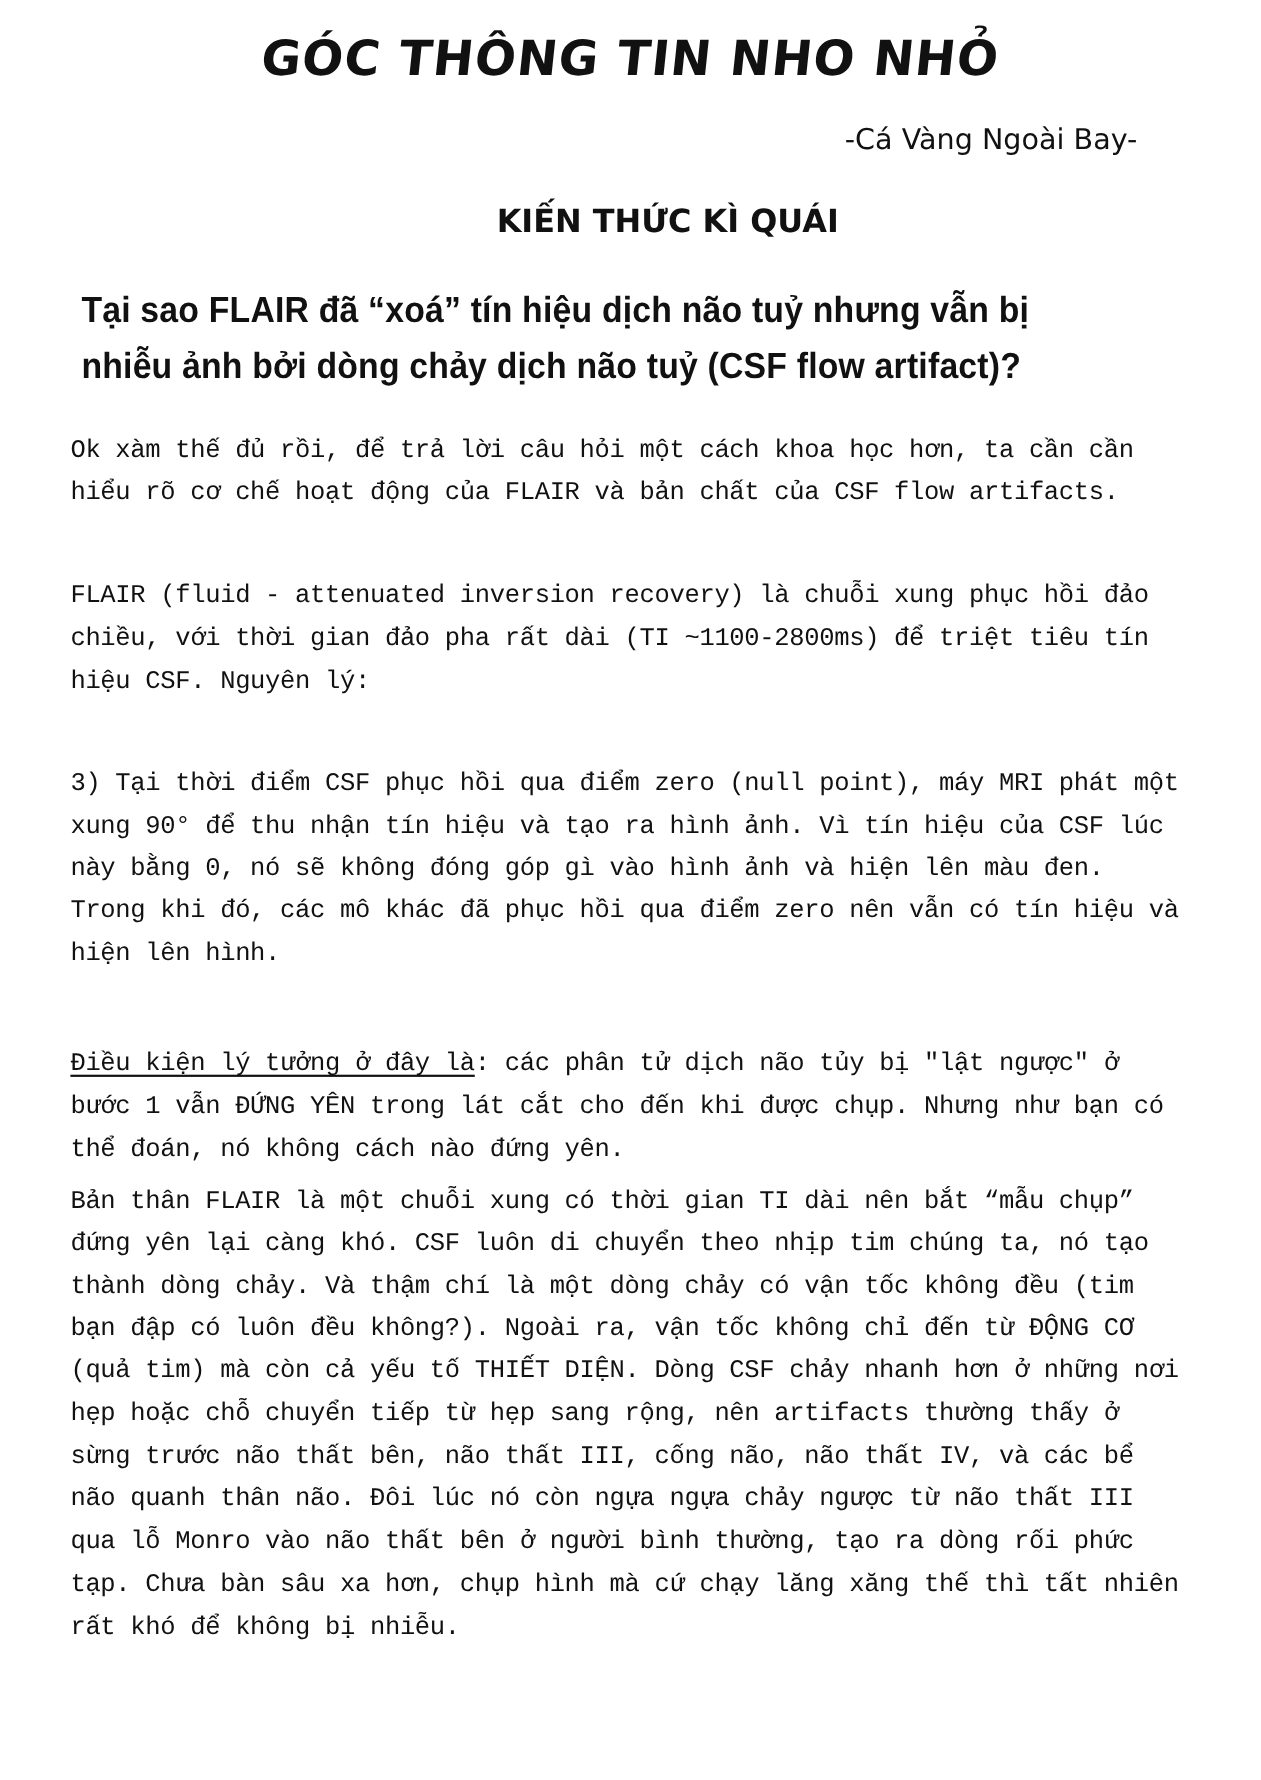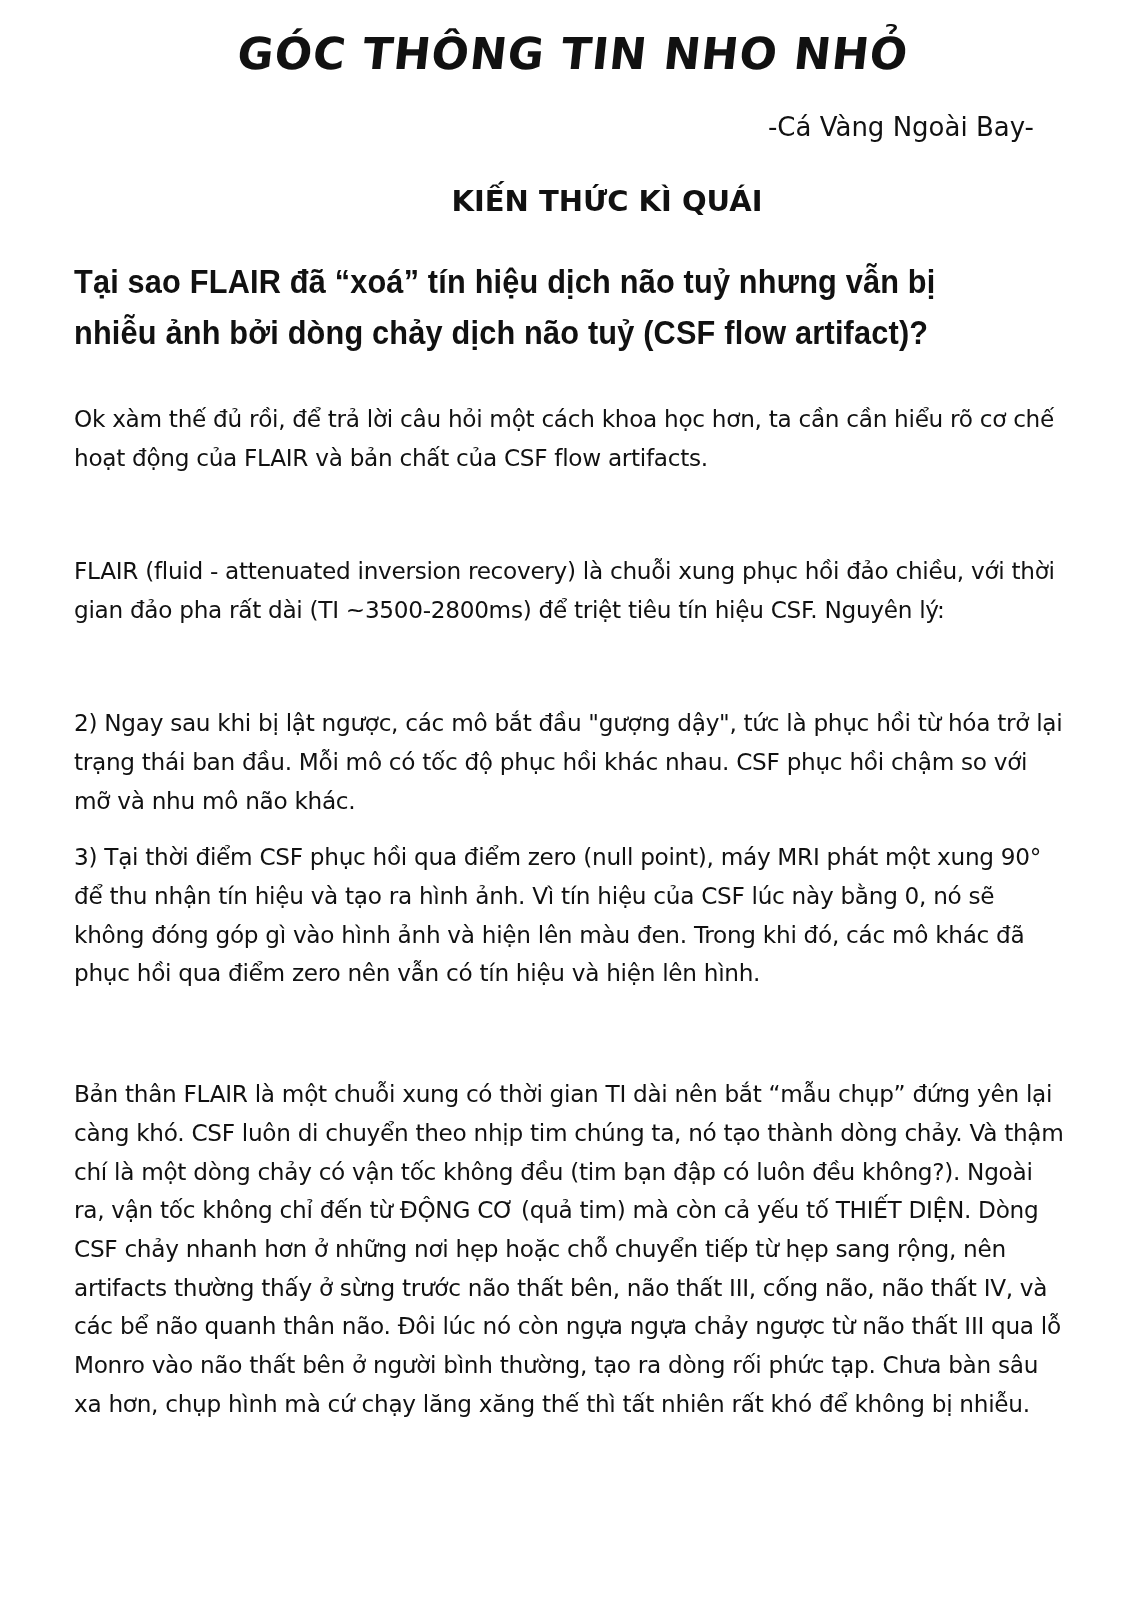--- a/index.html
+++ b/index.html
@@ -70,21 +70,22 @@
       position: absolute;
       top: 382px;
       left: 56px;
       width: 1030px;
       font-family: "DejaVu Sans", sans-serif;
       font-size: 23.2px;
       line-height: 38.7px;
       letter-spacing: -0.3px;
     }
     .body p {
-      margin: 18px;
+      margin: 8px;
+      font-family: Liberation Mono, monospace;
     }
     .gap {
       height: 38.7px;
     }
     .gap-lg {
       height: 46px;
     }
     .underline {
       text-decoration: underline;
       text-underline-offset: 4px;
@@ -99,20 +100,20 @@
   <h2 class="subtitle">KIẾN THỨC KÌ QUÁI</h2>
 
   <div class="question">
     <div>Tại sao FLAIR đã “xoá” tín hiệu dịch não tuỷ nhưng vẫn bị</div>
     <div>nhiễu ảnh bởi dòng chảy dịch não tuỷ (CSF flow artifact)?</div>
   </div>
 
   <div class="body">
     <p>Ok xàm thế đủ rồi, để trả lời câu hỏi một cách khoa học hơn, ta cần cần hiểu rõ cơ chế hoạt động của FLAIR và bản chất của CSF flow artifacts.</p>
     <div class="gap"></div>
-    <p>FLAIR (fluid - attenuated inversion recovery) là chuỗi xung phục hồi đảo chiều, với thời gian đảo pha rất dài (TI ~3500-2800ms) để triệt tiêu tín hiệu CSF. Nguyên lý:</p>
+    <p>FLAIR (fluid - attenuated inversion recovery) là chuỗi xung phục hồi đảo chiều, với thời gian đảo pha rất dài (TI ~1100-2800ms) để triệt tiêu tín hiệu CSF. Nguyên lý:</p>
     <div class="gap"></div>
-    <p>2) Ngay sau khi bị lật ngược, các mô bắt đầu "gượng dậy", tức là phục hồi từ hóa trở lại trạng thái ban đầu. Mỗi mô có tốc độ phục hồi khác nhau. CSF phục hồi chậm so với mỡ và nhu mô não khác.</p>
     <p>3) Tại thời điểm CSF phục hồi qua điểm zero (null point), máy MRI phát một xung 90° để thu nhận tín hiệu và tạo ra hình ảnh. Vì tín hiệu của CSF lúc này bằng 0, nó sẽ không đóng góp gì vào hình ảnh và hiện lên màu đen. Trong khi đó, các mô khác đã phục hồi qua điểm zero nên vẫn có tín hiệu và hiện lên hình.</p>
     <div class="gap-lg"></div>
+    <p><span class="underline">Điều kiện lý tưởng ở đây là</span><span>: các phân tử dịch não tủy bị "lật ngược" ở bước 1 vẫn ĐỨNG YÊN trong lát cắt cho đến khi được chụp. Nhưng như bạn có thể đoán, nó không cách nào đứng yên.</span></p>
     <p>Bản thân FLAIR là một chuỗi xung có thời gian TI dài nên bắt “mẫu chụp” đứng yên lại càng khó. CSF luôn di chuyển theo nhịp tim chúng ta, nó tạo thành dòng chảy. Và thậm chí là một dòng chảy có vận tốc không đều (tim bạn đập có luôn đều không?). Ngoài ra, vận tốc không chỉ đến từ ĐỘNG CƠ (quả tim) mà còn cả yếu tố THIẾT DIỆN. Dòng CSF chảy nhanh hơn ở những nơi hẹp hoặc chỗ chuyển tiếp từ hẹp sang rộng, nên artifacts thường thấy ở sừng trước não thất bên, não thất III, cống não, não thất IV, và các bể não quanh thân não. Đôi lúc nó còn ngựa ngựa chảy ngược từ não thất III qua lỗ Monro vào não thất bên ở người bình thường, tạo ra dòng rối phức tạp. Chưa bàn sâu xa hơn, chụp hình mà cứ chạy lăng xăng thế thì tất nhiên rất khó để không bị nhiễu.</p>
   </div>
 </div>
 
 </body></html>

